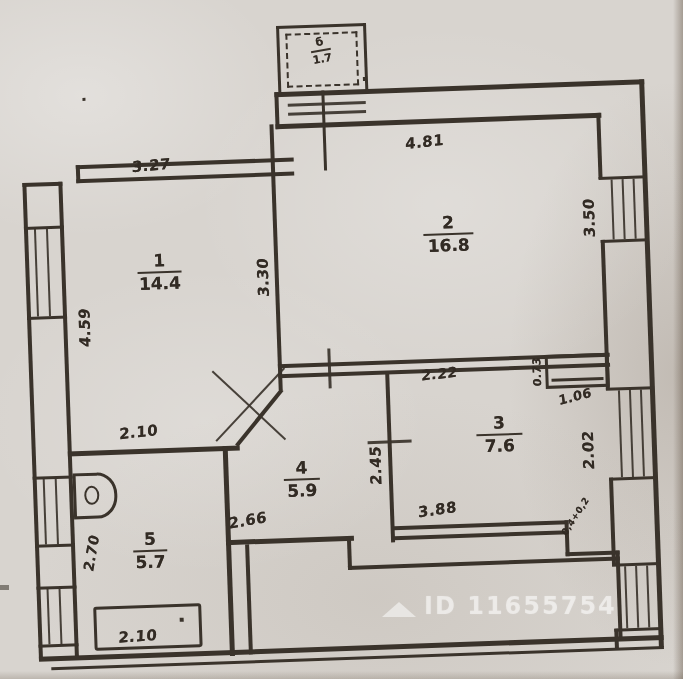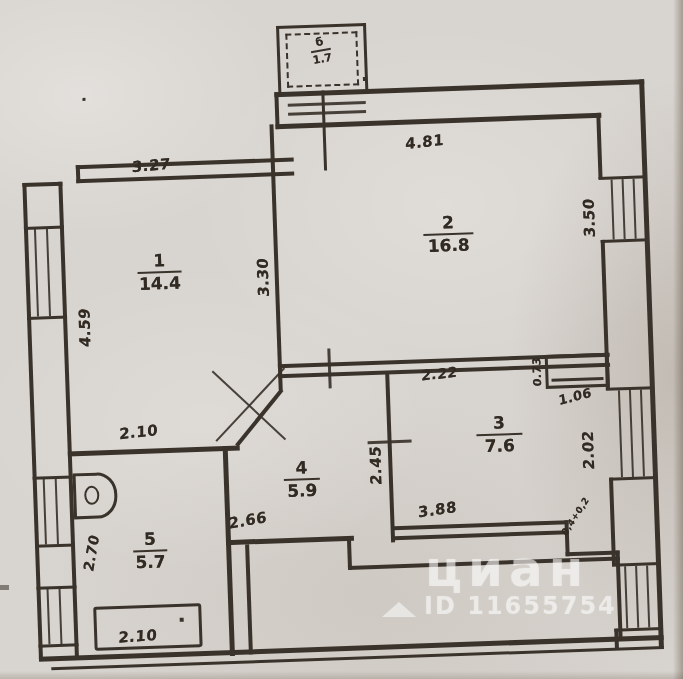--- a/index.html
+++ b/index.html
@@ -168,20 +168,20 @@
     <div class="lbl dim" style="left:412px;top:506px;transform:rotate(-6deg) skewX(-6deg)">3.88</div>
     <div class="lbl dim" style="left:116px;top:418px;transform:rotate(-4deg) skewX(-6deg)">2.10</div>
     <div class="lbl dim" style="left:54px;top:537px;width:60px;text-align:center;font-size:14px;transform:rotate(-78deg) skewX(-6deg)">2.70</div>
     <div class="lbl dim" style="left:108px;top:622px;transform:rotate(-2deg) skewX(-6deg)">2.10</div>
     <div class="lbl dim" style="left:506px;top:373px;width:60px;text-align:center;font-size:11px;transform:rotate(-90deg) skewX(-6deg)">0.73</div>
     <div class="lbl dim" style="left:556px;top:398px;font-size:13px;transform:rotate(-12deg) skewX(-6deg)">1.06</div>
     <div class="lbl dim" style="left:548px;top:520px;font-size:9px;transform:rotate(-55deg) skewX(-4deg)">0,4+0,2</div>
   </div>
 
   <div class="wm" style="left:382px;top:540px;font-size:50px;letter-spacing:6px">
-    <span class="wm-house"><span class="roof"></span><span class="bodyp"></span></span><span>циан</span>
+    <span class="wm-house"><span class="roof"></span><span class="bodyp"></span></span>
   </div>
   <div class="wm" style="left:424px;top:592px;font-size:24px;letter-spacing:2px">ID 11655754</div>
 
   <div class="artifact" style="right:0;top:0;width:10px;height:679px;background:linear-gradient(to right, transparent, rgba(80,64,48,.38))"></div>
   <div class="artifact" style="left:0;bottom:0;width:683px;height:8px;background:linear-gradient(to bottom, transparent, rgba(90,76,60,.22))"></div>
   <div class="artifact" style="left:0;top:585px;width:9px;height:5px;background:rgba(58,51,43,.55)"></div>
 </div>
 
 </body></html>

